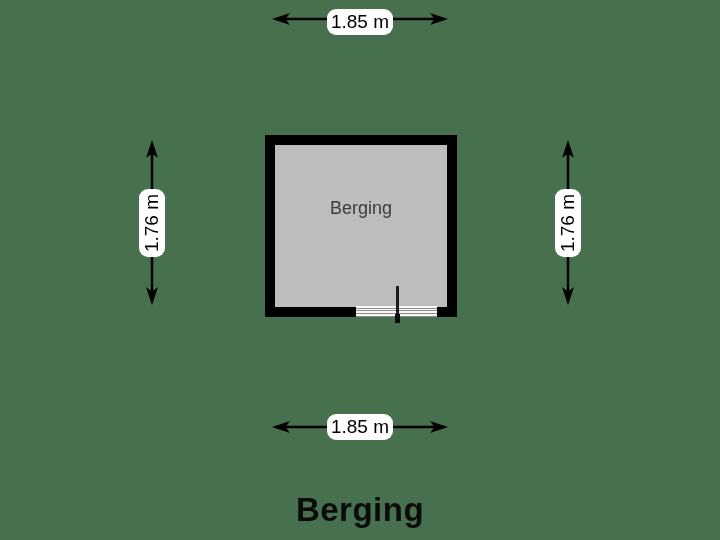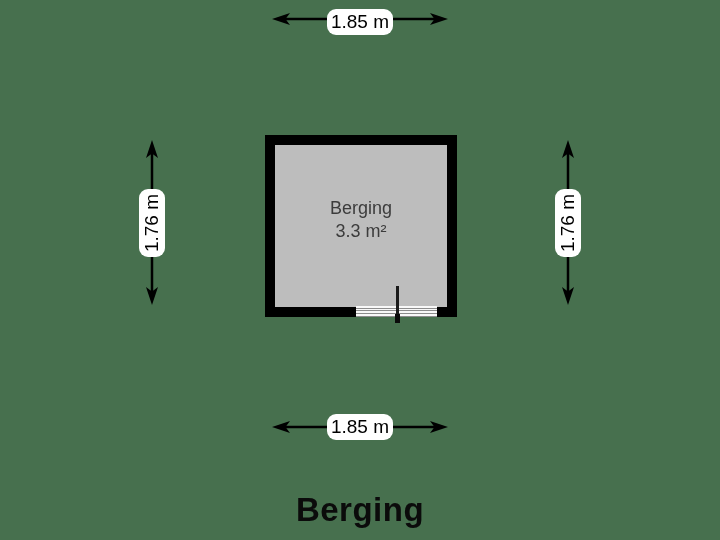--- a/index.html
+++ b/index.html
@@ -118,21 +118,20 @@
   <div class="room-outer">
     <div class="room-floor"></div>
   </div>
 
   <div class="door-threshold"></div>
   <div class="door-marker-line"></div>
   <div class="door-marker-nub"></div>
 
   <div class="room-label">
     <div>Berging</div>
-    <div>3.3 m²</div>
   </div>
 
   <svg class="dim-svg" width="720" height="540" viewBox="0 0 720 540">
     <g fill="#000000" stroke="none">
       <rect x="283" y="17.75" width="154" height="2.5"></rect>
       <polygon points="272,19 290,13 285.5,19 290,25"></polygon>
       <polygon points="448,19 430,13 434.5,19 430,25"></polygon>
     </g>
     <g fill="#000000" stroke="none">
       <rect x="283" y="425.75" width="154" height="2.5"></rect>

